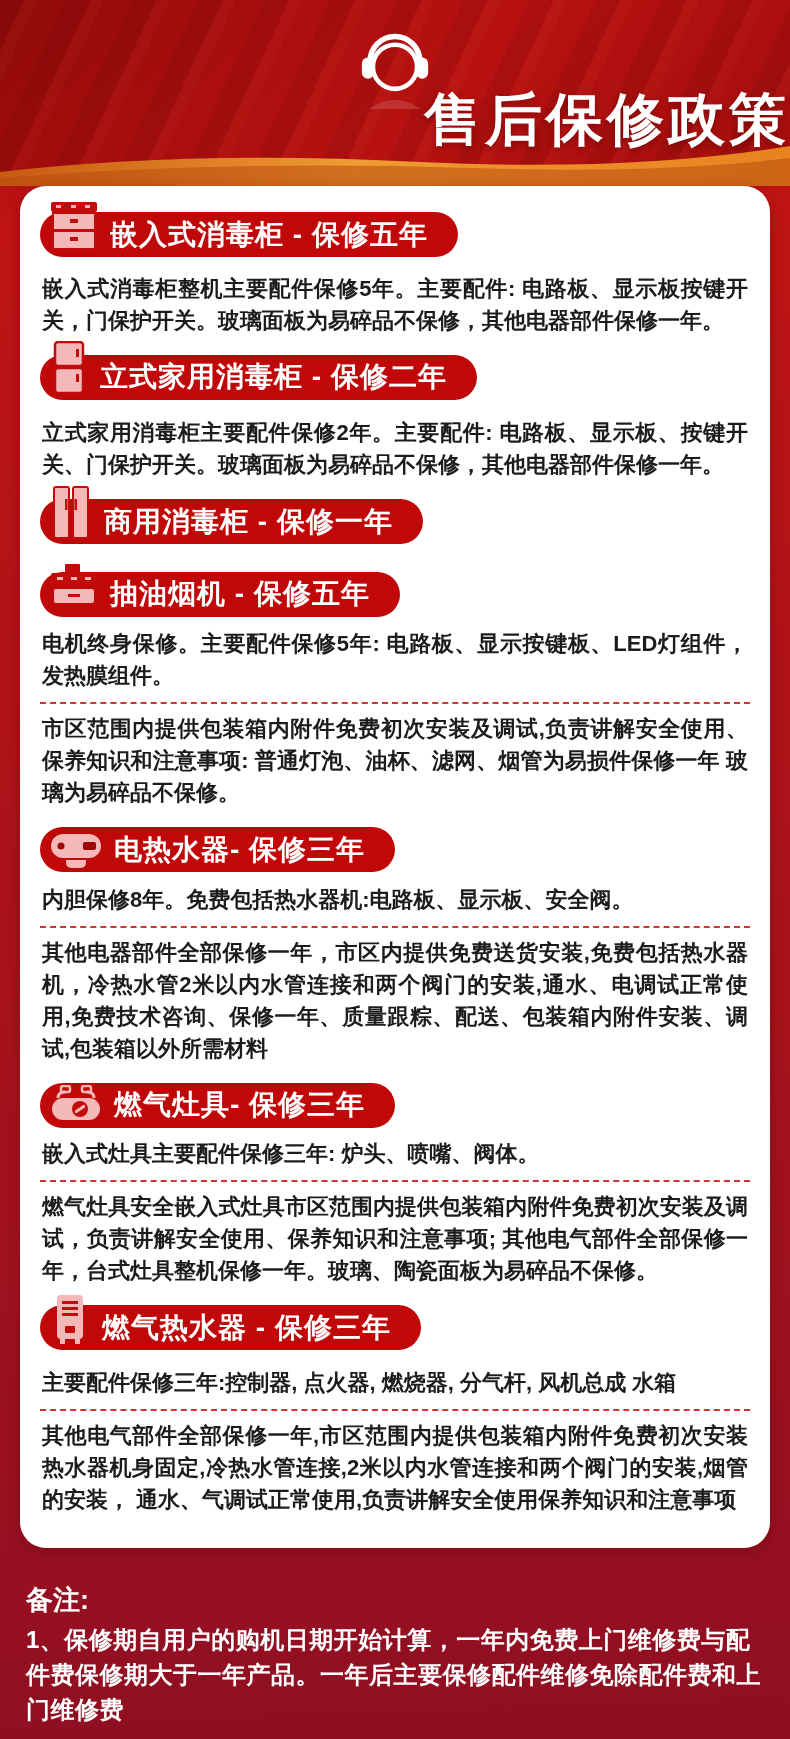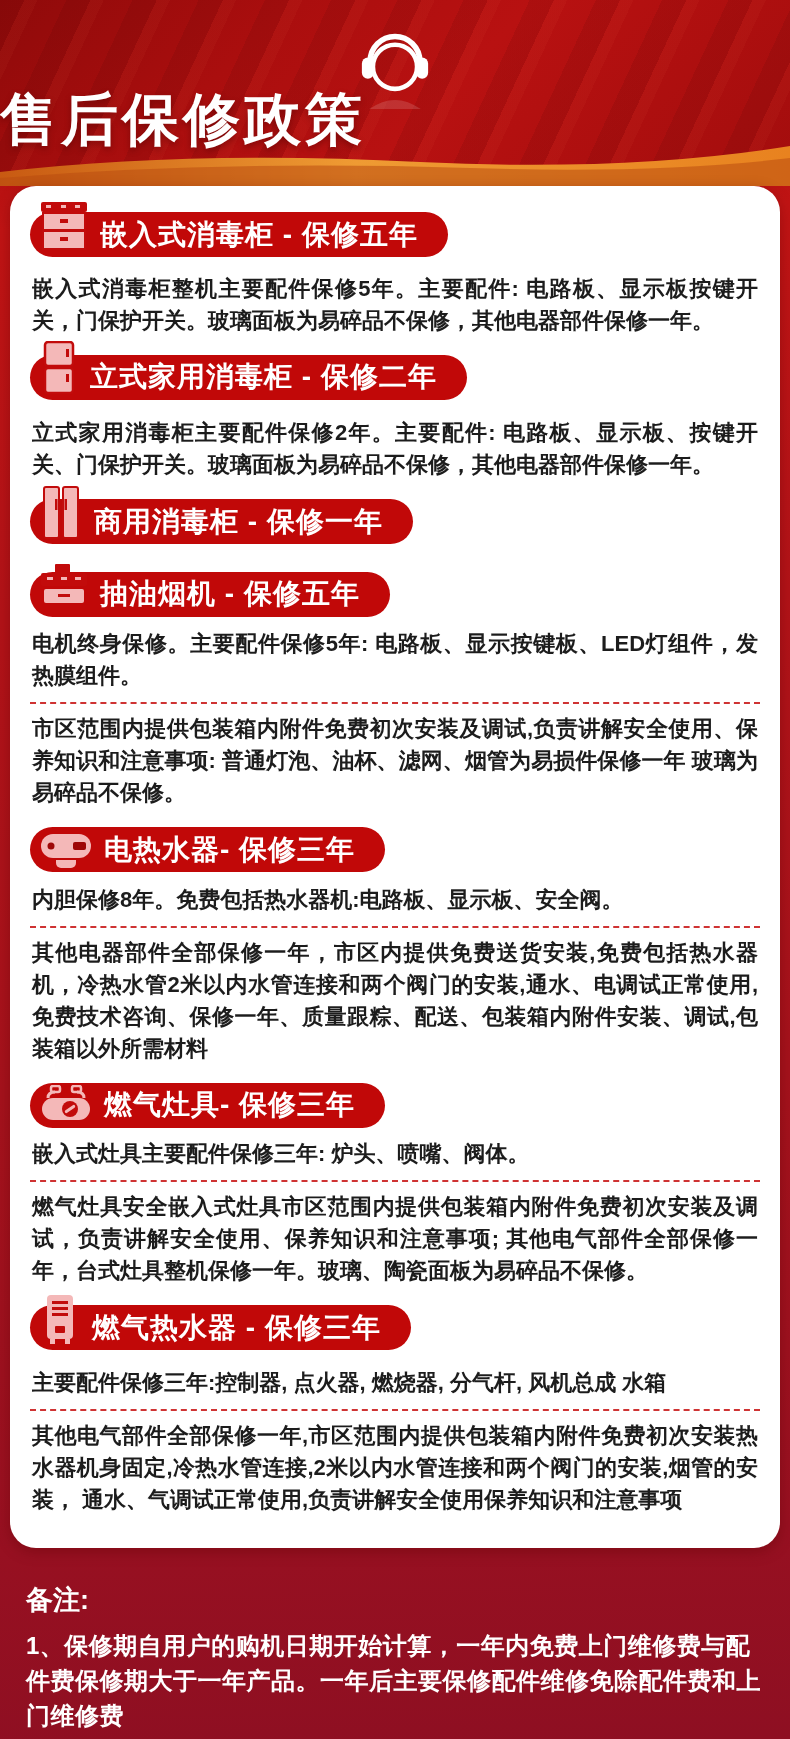--- a/index.html
+++ b/index.html
@@ -20,29 +20,29 @@
     background:linear-gradient(135deg,#8f0a0a 0%,#aa0e0e 30%,#b81111 55%,#a30d0d 100%);
     overflow:hidden;
   }
   .header::before{
     content:"";position:absolute;inset:0;
     background:repeating-linear-gradient(115deg,rgba(60,0,0,.10) 0 22px,rgba(255,120,80,.05) 22px 34px,transparent 34px 60px);
   }
   .headset{position:absolute;left:50%;top:18px;transform:translateX(-50%);width:92px;height:92px;}
   .page-title{
     position:absolute;left:0;right:0;top:82px;
-    text-align:left;color:#ffffff;
+    text-align:right;color:#ffffff;
     font-size:57px;font-weight:bold;letter-spacing:4px;
     text-shadow:0 3px 6px rgba(80,0,0,.45);
   }
   .wave{position:absolute;left:0;bottom:0;width:790px;height:48px;}
   
   .card{
     position:relative;
-    margin:0 10px;
+    margin:0 20px;
     background:#ffffff;
     border-radius:26px;
     padding:16px 20px 22px 20px;
     box-shadow:0 4px 14px rgba(90,0,0,.35);
   }
   .section{margin-top:12px;}
   .section:first-child{margin-top:4px;}
   .pill{
     position:relative;
     display:inline-flex;align-items:center;
@@ -66,21 +66,21 @@
   }
   .dash-divider{
     border:none;border-top:2px dashed #cf3333;
     margin:4px 0 6px 0;
   }
   
   .notes{
     padding:34px 26px 0 26px;
     color:#ffffff;
   }
-  .notes-title{font-size:27px;font-weight:bold;margin-bottom:10px;}
+  .notes-title{font-size:27px;font-weight:bold;margin-bottom:4px;}
   .note-item{
     font-size:24px;font-weight:bold;line-height:35px;
     margin-bottom:8px;letter-spacing:.5px;
   }
 </style>
 </head>
 <body>
 
 <div class="page">
 

